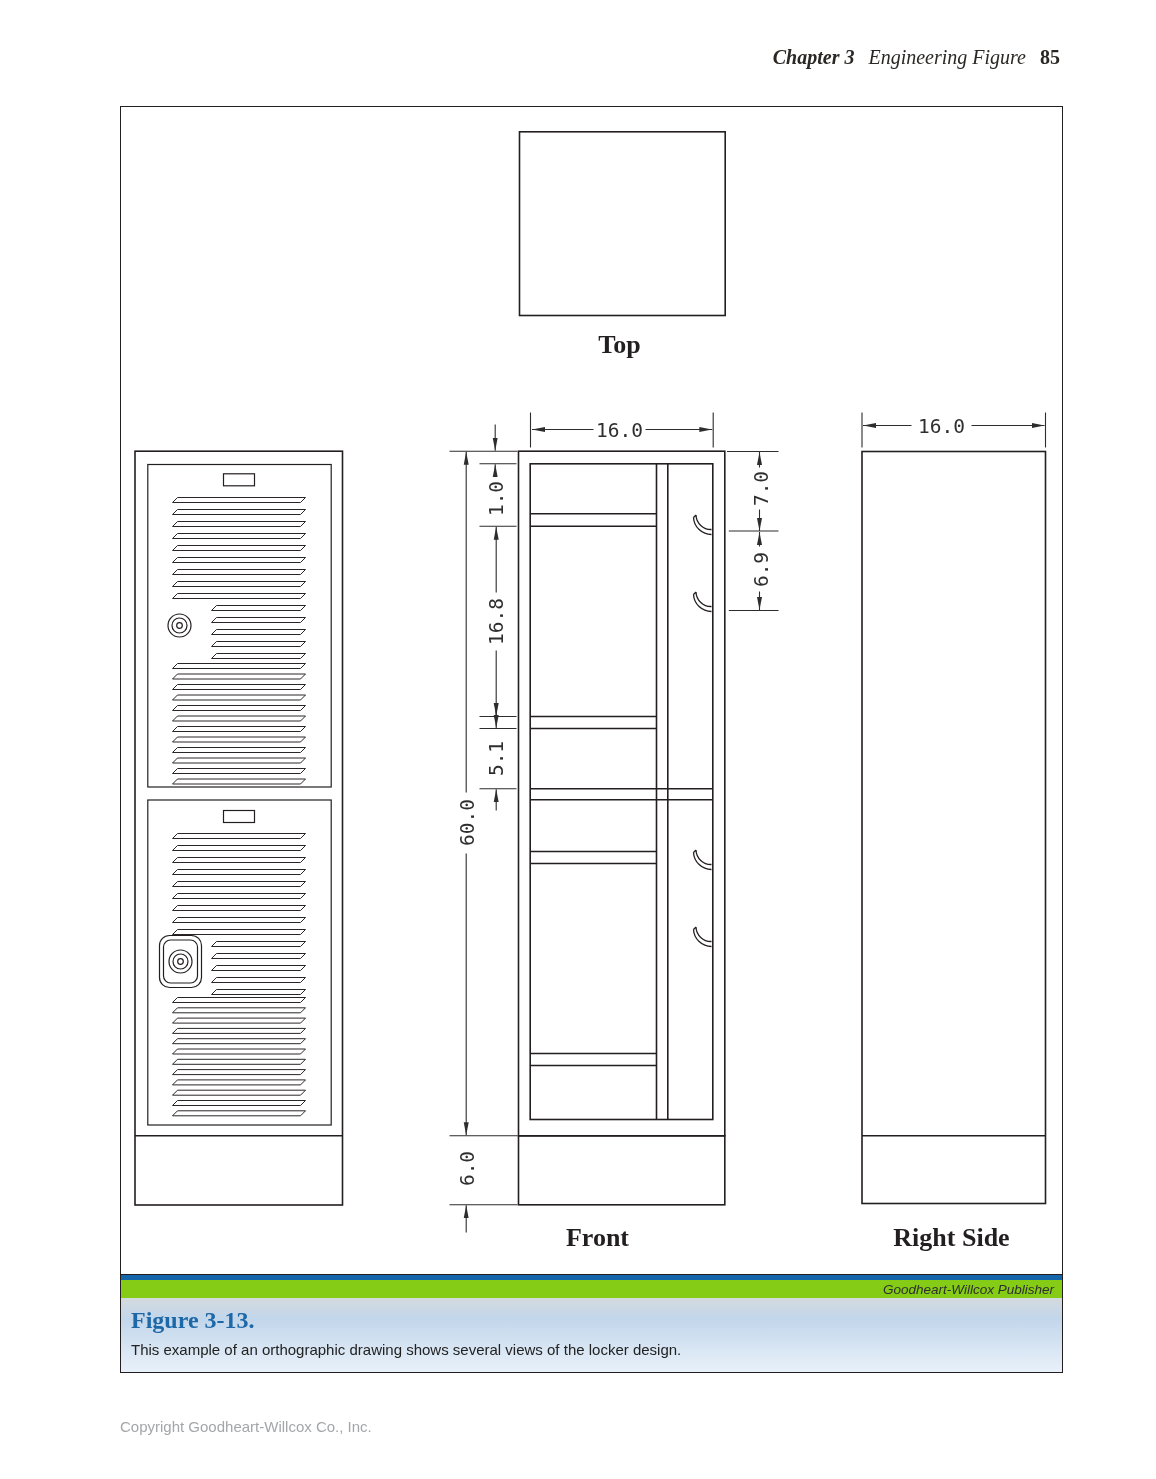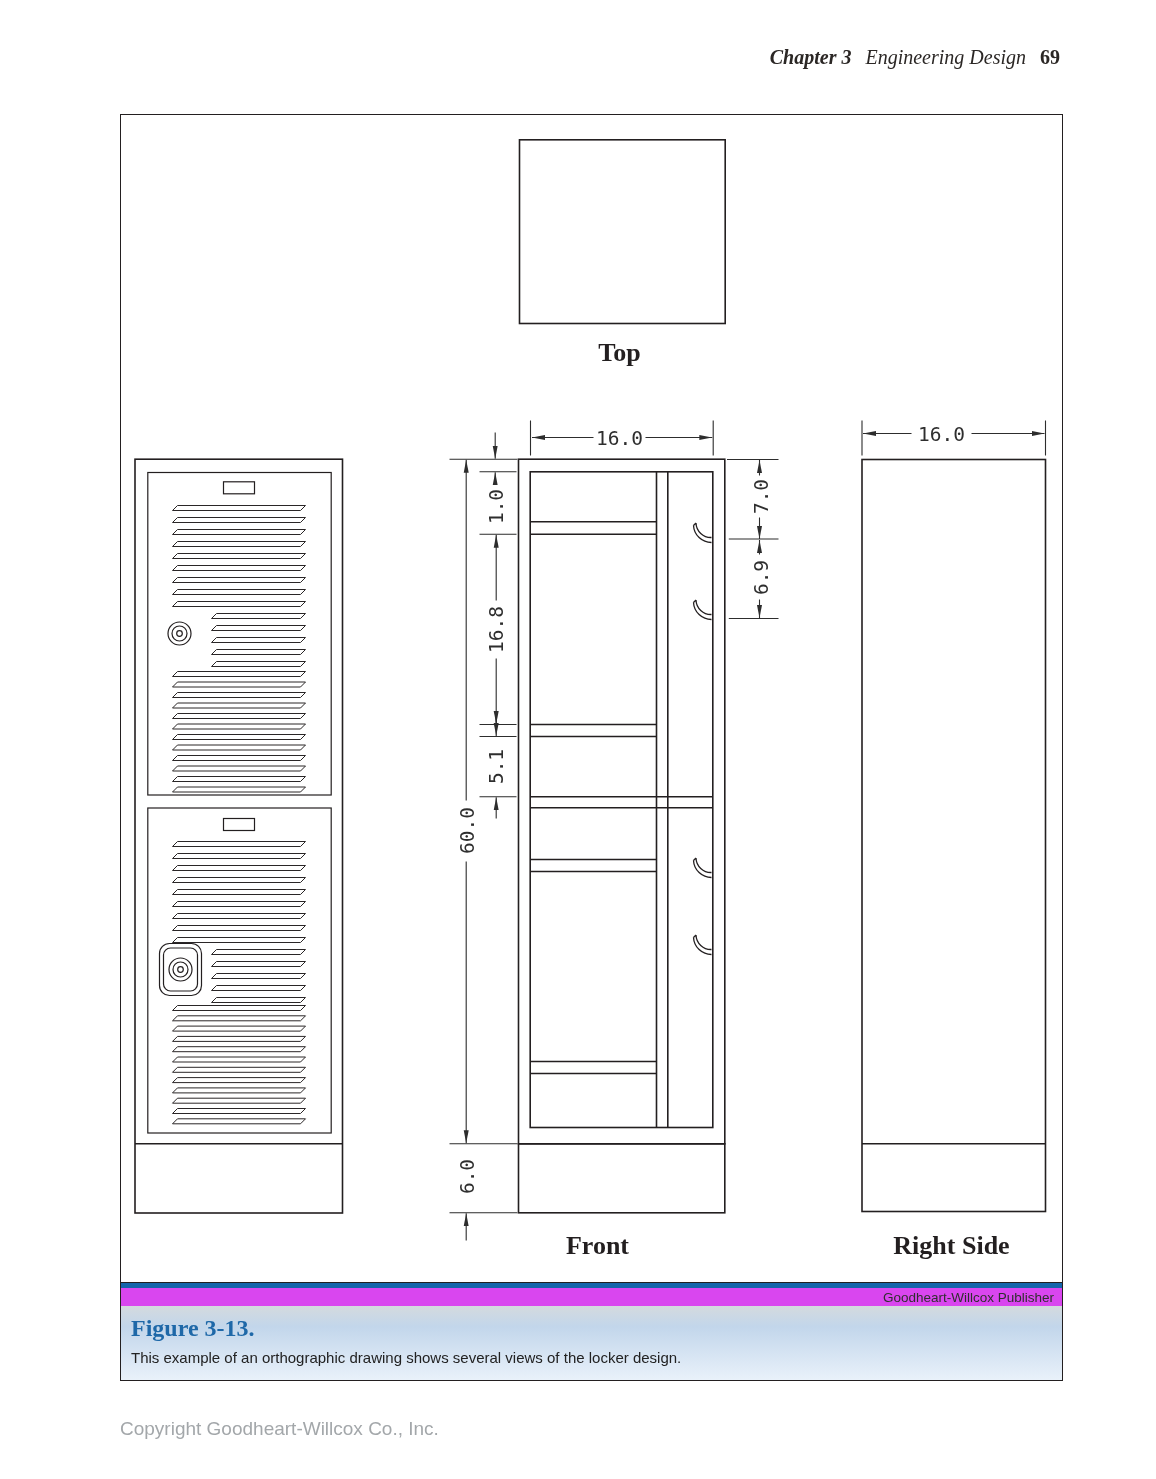--- a/index.html
+++ b/index.html
@@ -6,50 +6,50 @@
   body{width:1156px;height:1479px;position:relative;font-family:"Liberation Sans",sans-serif;overflow:hidden;}
 
   
   .page-header{position:absolute;top:46px;right:96px;display:flex;align-items:baseline;gap:14px;
     font-family:"Liberation Serif",serif;font-size:20px;color:#2b2725;}
   .page-header .chapter{font-weight:bold;font-style:italic;margin-left:21px;}
   .page-header .section{font-style:italic;}
   .page-header .pageno{font-weight:bold;}
 
   
-  .figure-box{position:absolute;left:120px;top:114px;width:941px;border:1.6px solid #231f20;background:#fff;}
+  .figure-box{position:absolute;left:120px;top:106px;width:941px;border:1.6px solid #231f20;background:#fff;}
   .drawing{position:relative;height:1167px;border-bottom:1.2px solid #231f20;background:#fff;}
   .drawing svg{display:block;}
 
   .blue-bar{height:5px;background:#1565ab;}
-  .publisher{background:#d946ef;text-align:right;padding:2px 8px 1px 8px;
-    font-size:13.5px;color:#2f2f2f;line-height:15px;}
+  .publisher{background:#84cc16;text-align:right;padding:2px 8px 1px 8px;
+    font-size:13.5px;font-style:italic;color:#2f2f2f;line-height:15px;}
   .caption{background:linear-gradient(180deg,#d4dade 0%,#c2d6eb 28%,#e9f1fa 100%);
     padding:9px 12px 14px 10px;}
   .fig-title{font-family:"Liberation Serif",serif;font-weight:bold;font-size:24px;color:#1e68a8;margin-bottom:7px;}
   .fig-desc{font-size:15px;color:#222222;}
 
-  .page-footer{position:absolute;left:120px;top:1418px;font-size:19px;color:#a3a7aa;}
+  .page-footer{position:absolute;left:120px;top:1418px;font-size:15px;color:#a3a7aa;}
 
   
   .obj{stroke:#231f20;stroke-width:1.6;fill:none;}
   .obj-thin{stroke:#231f20;stroke-width:1.2;fill:none;}
   .louver{stroke:#2a2627;stroke-width:1;fill:#ffffff;stroke-linejoin:round;}
   .hook{stroke:#231f20;stroke-width:1.3;fill:none;}
   .dimln{stroke:#2d2d2d;stroke-width:1.1;fill:none;}
   .dim{font-family:"DejaVu Sans Mono",monospace;font-size:19.5px;fill:#2e2e2e;text-anchor:middle;}
   .viewlbl{font-family:"Liberation Serif",serif;font-weight:bold;font-size:26px;fill:#231f20;text-anchor:middle;}
 </style>
 </head>
 <body>
 
 <header class="page-header">
   <span class="chapter">Chapter 3</span>
-  <span class="section">Engineering Design</span>
-  <span class="pageno">69</span>
+  <span class="section">Engineering Figure</span>
+  <span class="pageno">85</span>
 </header>
 
 <div class="figure-box">
   <div class="drawing">
     <svg width="938" height="1167" viewBox="121.5 111.5 938 1167">
       <defs>
         <marker id="arr" viewBox="0 0 12 5" refX="12" refY="2.5" markerWidth="13" markerHeight="5.5" orient="auto" markerUnits="userSpaceOnUse">
           <path d="M12 2.5 L0 0.2 L0 4.8 Z" fill="#2d2d2d"></path>
         </marker>
       </defs>

